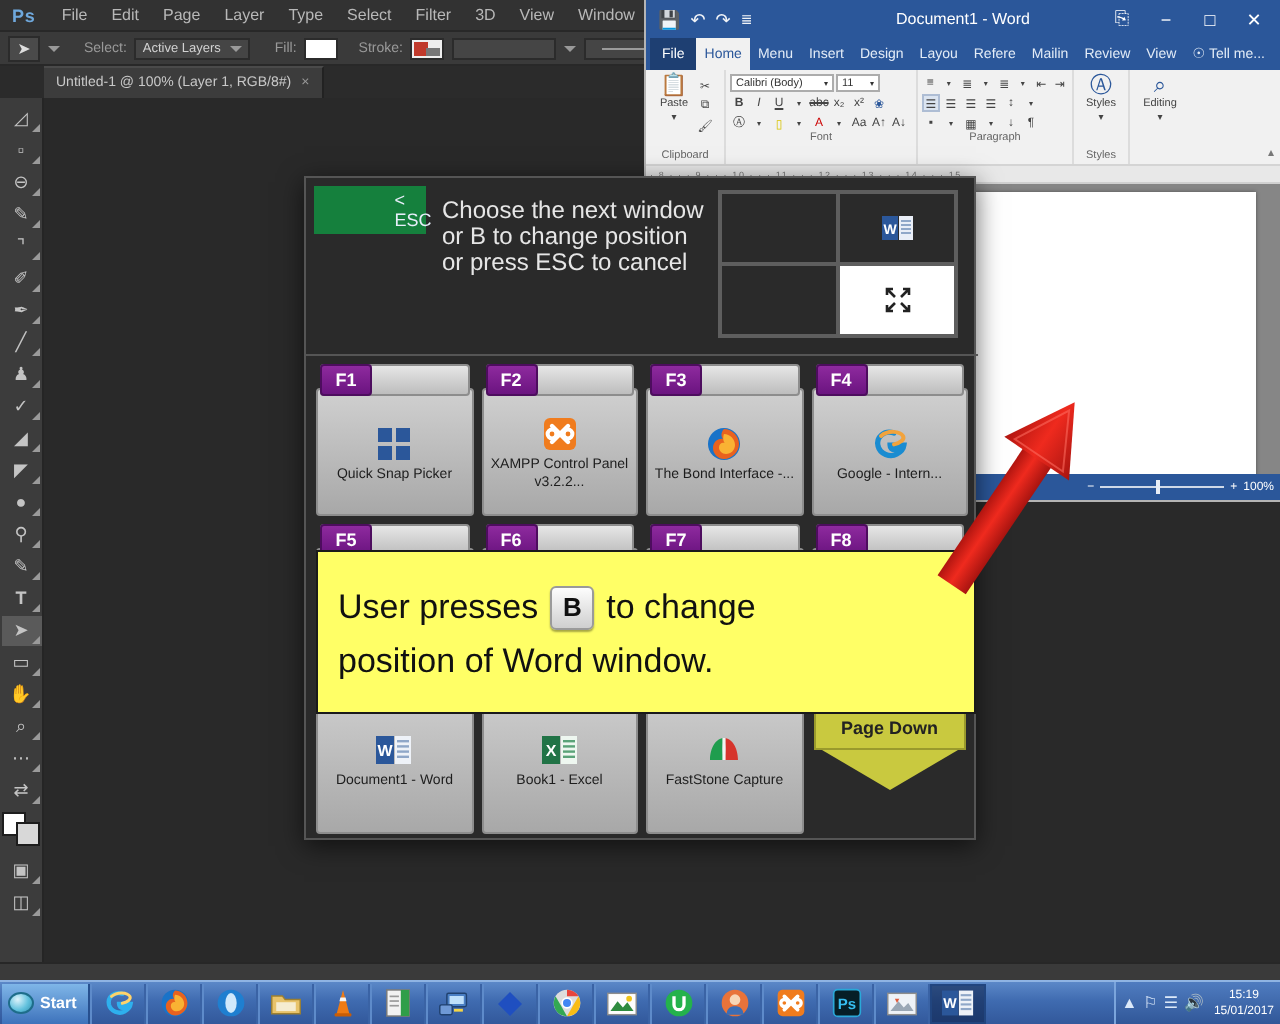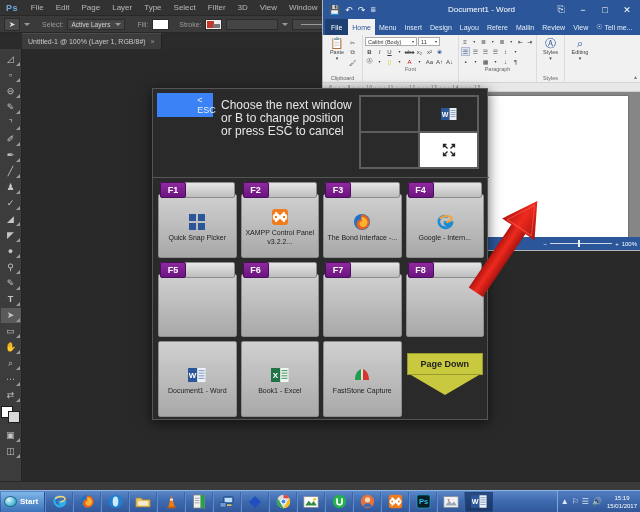--- a/index.html
+++ b/index.html
@@ -138,21 +138,21 @@
 
   
   #overlay {
     position: absolute; left: 152px; top: 88px; width: 336px; height: 332px;
     background: #2a2a2a; border: 1px solid #555;
     box-shadow: 0 3px 12px rgba(0,0,0,.6);
   }
   #ov-header { position: relative; height: 88px; }
   #esc-btn {
     position:absolute; left: 4px; top: 4px; width: 56px; height: 24px;
-    background: #3b82f6; color: #e8eefb; font-size: 9px;
+    background: #15803d; color: #e8eefb; font-size: 9px;
     display:flex; align-items:center; justify-content:center; gap:3px;padding-left:43px;
   }
   #ov-instructions {
     position:absolute; left: 68px; top: 10px; color: #e6e6e6; font-size: 12px; line-height: 13px;
   }
   #ov-grid {
     position:absolute; right: 8px; top: 6px; width: 120px; height: 74px;
     border: 1px solid #5e5e5e; display:grid;
     grid-template-columns: 1fr 1fr; grid-template-rows: 1fr 1fr;
   }
@@ -702,20 +702,28 @@
       <div class="ktile">
         <div id="pagedown">
           <div id="pd-box">Page Down</div>
           <div id="pd-arrow"></div>
         </div>
       </div>
 
     </div>
   </div>
 
+  <div id="callout">
+    <div class="co-line">
+      <span>User presses</span>
+      <span id="b-key">B</span>
+      <span>to change</span>
+    </div>
+    <div class="co-line">position of Word window.</div>
+  </div>
 
   <div id="red-arrow">
     <svg width="78" height="118" viewBox="0 0 78 118">
       <defs>
         <linearGradient id="rg" x1="0" y1="0" x2="1" y2="0">
           <stop offset="0%" stop-color="#b01510"></stop>
           <stop offset="45%" stop-color="#ef2a1e"></stop>
           <stop offset="100%" stop-color="#a81410"></stop>
         </linearGradient>
       </defs>

